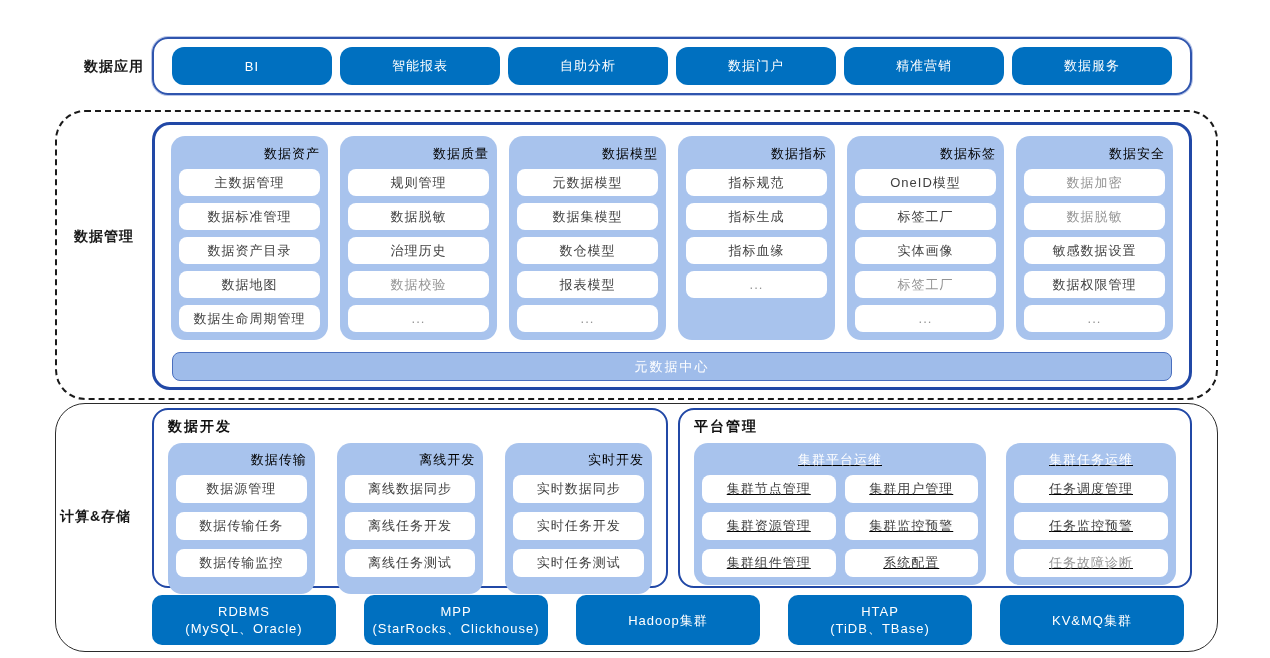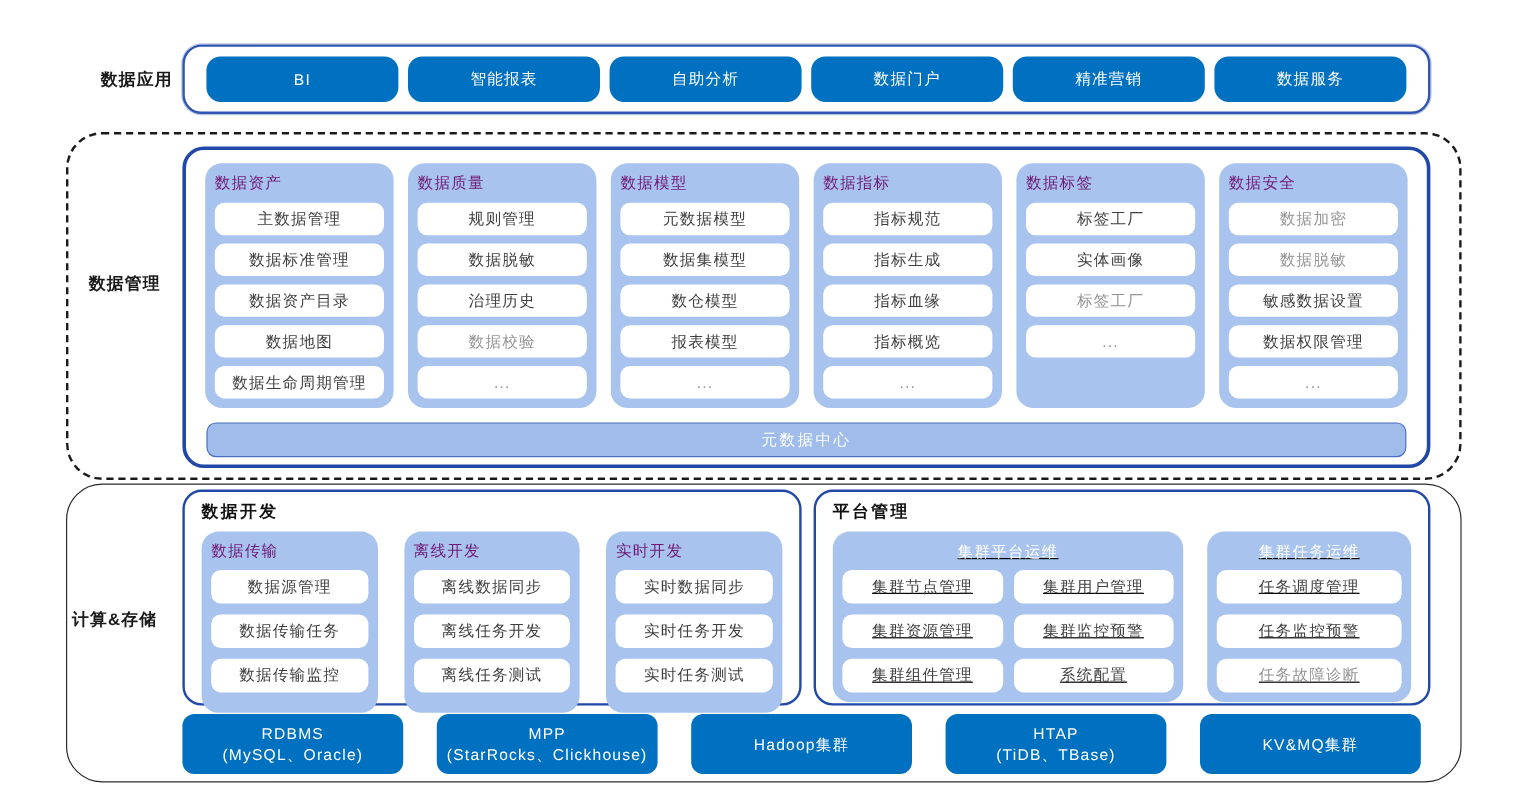--- a/index.html
+++ b/index.html
@@ -43,22 +43,22 @@
     position:absolute;left:152px;top:122px;width:1040px;height:268px;
     border:3px solid var(--boxborder);border-radius:18px;
     padding:11px 16px 0 16px;
   }
   .mgmt-cols{display:flex;gap:12px;}
   .module-col{
     flex:1;background:var(--lightblue);border-radius:14px;
     padding:6px 8px 8px 8px;display:flex;flex-direction:column;
   }
   .module-col .col-title{
-    color:#701a75;font-size:13px;text-align:left;height:24px;line-height:24px;
-    letter-spacing:1px;margin-bottom:3px;font-family:Liberation Mono, monospace;
+    color:#000000;font-size:13px;text-align:right;height:24px;line-height:24px;
+    letter-spacing:1px;margin-bottom:3px;
   }
   .feature-card{
     background:#fff;border-radius:8px;height:27px;margin-bottom:7px;
     display:flex;align-items:center;justify-content:center;
     font-size:13px;color:var(--cardtext);letter-spacing:1px;
   }
   .feature-card:last-child{margin-bottom:0;}
   .feature-card.muted{color:var(--muted);}
   .meta-bar{
     position:absolute;left:172px;top:352px;width:1000px;height:29px;
@@ -149,25 +149,25 @@
         <div class="feature-card">数据集模型</div>
         <div class="feature-card">数仓模型</div>
         <div class="feature-card">报表模型</div>
         <div class="feature-card muted">...</div>
       </div>
       <div class="module-col">
         <div class="col-title">数据指标</div>
         <div class="feature-card">指标规范</div>
         <div class="feature-card">指标生成</div>
         <div class="feature-card">指标血缘</div>
-        <div class="feature-card">指标概览</div>
         <div class="feature-card muted">...</div>
       </div>
       <div class="module-col">
         <div class="col-title">数据标签</div>
+        <div class="feature-card">OneID模型</div>
         <div class="feature-card">标签工厂</div>
         <div class="feature-card">实体画像</div>
         <div class="feature-card muted">标签工厂</div>
         <div class="feature-card muted">...</div>
       </div>
       <div class="module-col">
         <div class="col-title">数据安全</div>
         <div class="feature-card muted">数据加密</div>
         <div class="feature-card muted">数据脱敏</div>
         <div class="feature-card">敏感数据设置</div>

